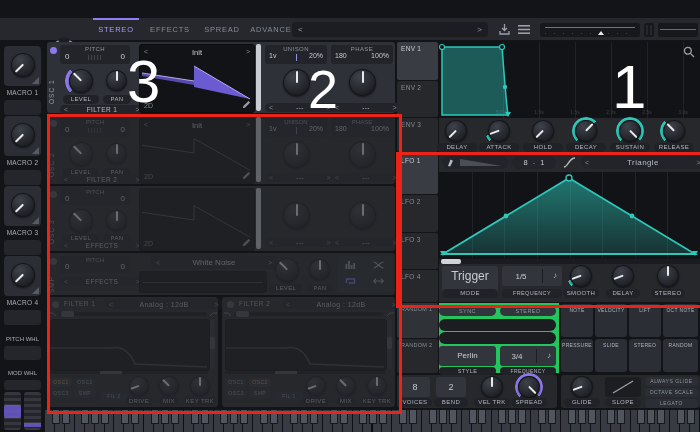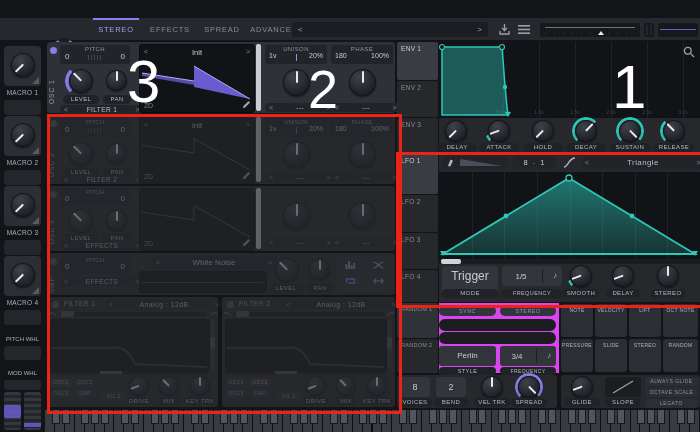--- a/index.html
+++ b/index.html
@@ -605,21 +605,21 @@
     <span class="pill p" style="left:167px;top:25px;width:34px;height:9px">DELAY</span>
     <span class="pill p" style="left:212px;top:25px;width:34px;height:9px">STEREO</span>
   </div>
 
   <div class="tab" style="left:397px;top:303px;width:41px;height:35px;background:#2f3237">
       <span style="font-size:5.5px">RANDOM 1</span>
     </div>
   <div class="tab" style="left:397px;top:339px;width:41px;height:34px">
       <span style="font-size:5.5px">RANDOM 2</span>
     </div>
-  <div class="p" style="left:439px;top:303px;width:120px;height:70px;background:#d946ef">
+  <div class="p" style="left:439px;top:303px;width:120px;height:70px;background:#22c55e">
     <span class="pill p" style="left:0;top:3px;width:57px;height:10px;line-height:10px;font-size:5.5px;background:#32353c;color:#8f959c">SYNC</span>
     <span class="pill p" style="left:61px;top:3px;width:56px;height:10px;line-height:10px;font-size:5.5px;background:#32353c;color:#8f959c">STEREO</span>
     <div class="p" style="left:0;top:16px;width:117px;height:12px;background:#1b1d21;border-radius:6px"></div>
     <div class="p" style="left:0;top:29px;width:117px;height:12px;background:#1b1d21;border-radius:6px"></div>
     <div class="p" style="left:0;top:43px;width:57px;height:20px;background:#32353c;border-radius:3px;text-align:center;line-height:20px;font-size:8px;color:#c6cbd2"><span>Perlin</span></div>
     <span class="pill p" style="left:0;top:64px;width:57px;height:8px;line-height:8px;font-size:5.5px">STYLE</span>
     <div class="p" style="left:61px;top:43px;width:56px;height:20px;background:#32353c;border-radius:3px">
       <span style="position:absolute;left:0;top:6px;width:34px;text-align:center;font-size:8px;color:#c6cbd2">3/4</span>
       <div style="position:absolute;left:36px;top:3px;width:1px;height:14px;background:#1b1d21"></div>
       <span style="position:absolute;right:5px;top:5px;font-size:8px;color:#b5bac1">♪</span>

